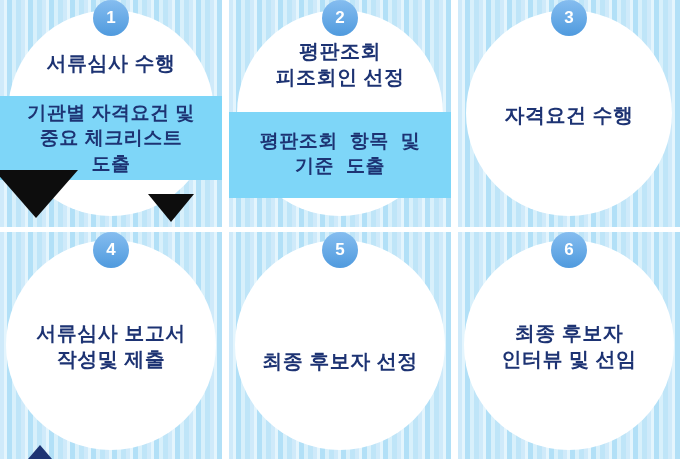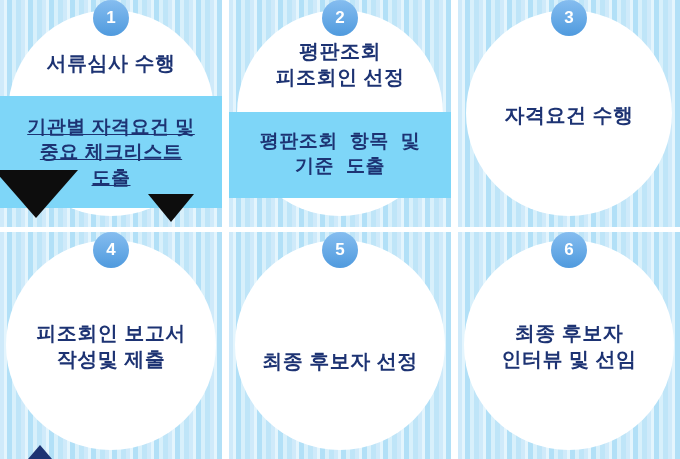--- a/index.html
+++ b/index.html
@@ -88,21 +88,21 @@
     font-weight: bold;
     font-size: 19px;
     line-height: 1.32;
     display: flex;
     align-items: center;
     justify-content: center;
     text-align: center;
     white-space: pre-line;
     letter-spacing: 0.5px;
   }
-  .c1 .bluebox { top: 96px;  height: 112px; text-decoration: underline; }
+  .c1 .bluebox { top: 96px;  height: 84px; }
   .c2 .bluebox { top: 112px; height: 86px; font-family: Liberation Mono, monospace; }
 
   .tri {
     position: absolute;
     background: var(--triangle-black, #0d0d0d);
     clip-path: polygon(0 0, 100% 0, 50% 100%);
   }
   .triA { left: -6px;  top: 170px; width: 84px; height: 48px; }
   .triB { left: 148px; top: 194px; width: 46px; height: 28px; }
   .triC {
@@ -137,21 +137,21 @@
   </div>
 
   <div class="cell c3">
     <div class="circle"></div>
     <div class="title">자격요건 수행</div>
     <div class="badge">3</div>
   </div>
 
   <div class="cell c4">
     <div class="circle"></div>
-    <div class="title">피조회인 보고서
+    <div class="title">서류심사 보고서
 작성및 제출</div>
     <div class="badge">4</div>
     <div class="tri triC"></div>
   </div>
 
   <div class="cell c5">
     <div class="circle"></div>
     <div class="title">최종 후보자 선정</div>
     <div class="badge">5</div>
   </div>

